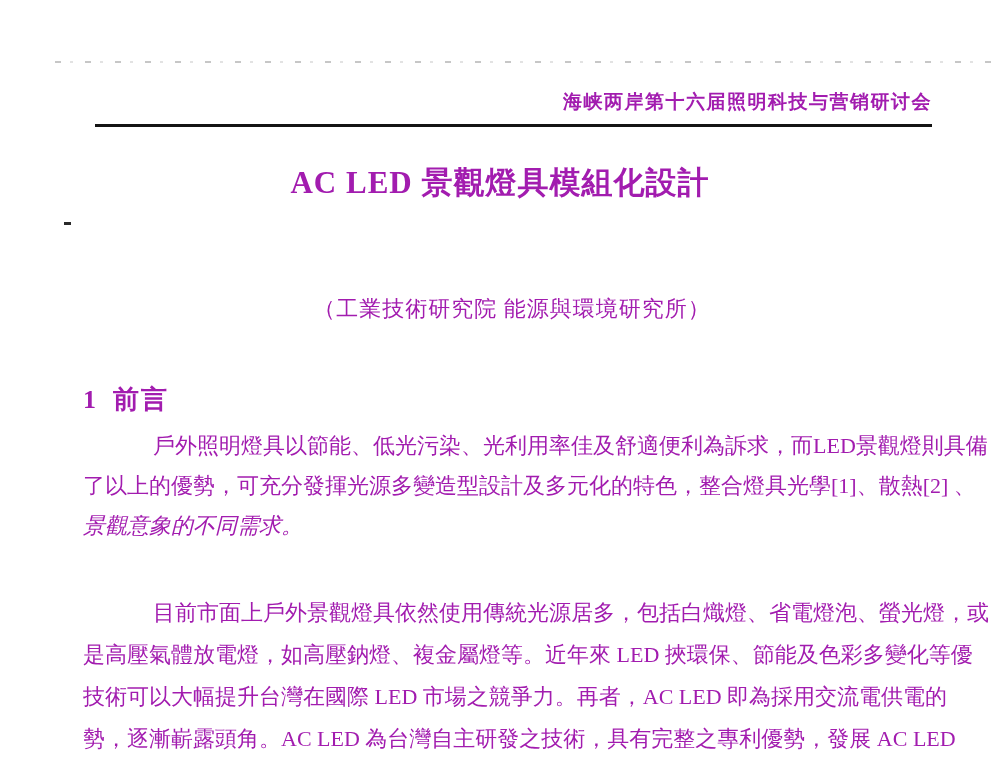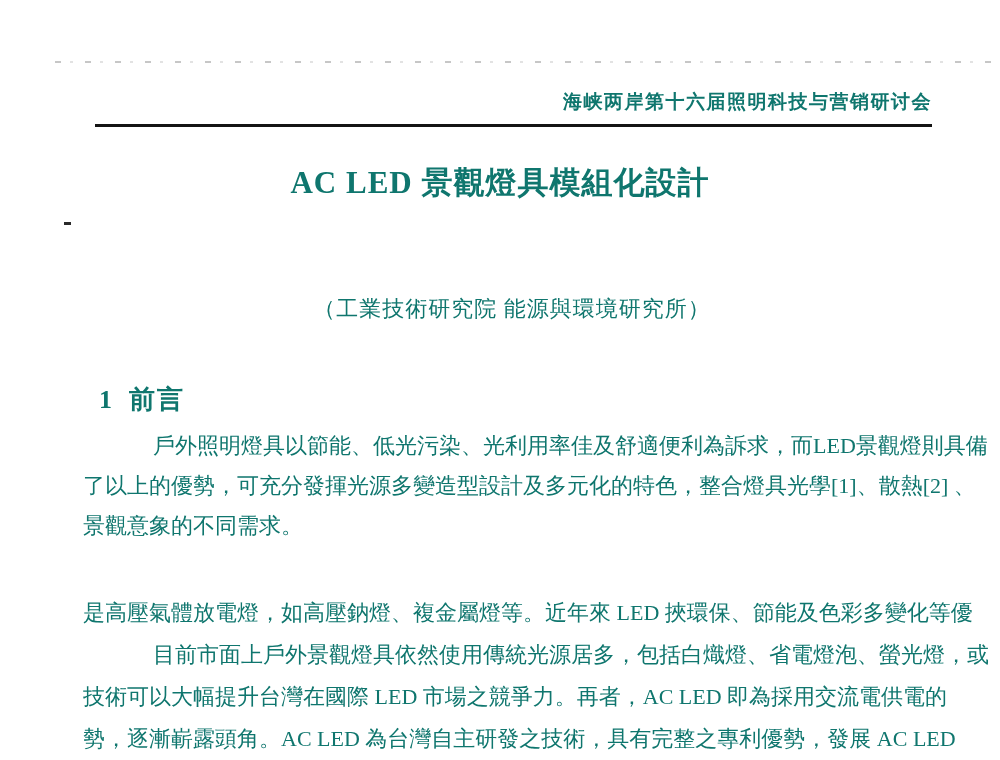--- a/index.html
+++ b/index.html
@@ -3,21 +3,21 @@
 <meta charset="utf-8">
 <style>
   html, body { margin: 0; padding: 0; background: #e8e8e8; }
   .page {
     position: relative;
     width: 1000px;
     height: 760px;
     margin: 0 auto;
     background: #ffffff;
     overflow: hidden;
-    color: #0f766e;
+    color: #a21caf;
     font-family: "Liberation Serif", "DejaVu Serif", serif;
   }
   .scan-noise-line {
     position: absolute;
     top: 61px; left: 55px; right: 8px; height: 2px;
     background: repeating-linear-gradient(90deg,
       rgba(130,130,130,0.45) 0 6px, transparent 6px 15px,
       rgba(160,160,160,0.30) 15px 18px, transparent 18px 30px);
   }
   .running-head {
@@ -60,21 +60,21 @@
     position: absolute;
     top: 294px; left: 0; width: 100%;
     text-align: center;
     font-size: 22px;
     letter-spacing: 1px;
     white-space: nowrap;
     margin-left: 12px;
   }
   .section-heading {
     position: absolute;
-    top: 382px; left: 99px;
+    top: 382px; left: 83px;
     margin: 0;
     font-size: 26px;
     font-weight: bold;
     letter-spacing: 2px;
   }
   .section-heading .section-number { margin-right: 15px; }
   .para {
     position: absolute;
     left: 67px;
     width: 864px;
@@ -85,20 +85,21 @@
   .line {
     text-align: justify;
     text-align-last: justify;
     white-space: nowrap;
     margin-left: 16px;
   }
   .line.first-line { text-indent: 70px; }
   .line.para-end {
     text-align: center;
     text-align-last: left;
+    font-style: italic;
   }
 </style>
 </head>
 <body>
 
 <div class="page">
 
   <div class="scan-noise-line"></div>
 
   <div class="running-head">海峡两岸第十六届照明科技与营销研讨会</div>
@@ -116,19 +117,19 @@
     <span class="section-number">1</span><span>前言</span>
   </h2>
 
   <div class="para para-1">
     <div class="line first-line">戶外照明燈具以節能、低光污染、光利用率佳及舒適便利為訴求，而LED景觀燈則具備</div>
     <div class="line">了以上的優勢，可充分發揮光源多變造型設計及多元化的特色，整合燈具光學[1]、散熱[2] 、</div>
     <div class="line para-end">景觀意象的不同需求。</div>
   </div>
 
   <div class="para para-2">
+    <div class="line first-line">目前市面上戶外景觀燈具依然使用傳統光源居多，包括白熾燈、省電燈泡、螢光燈，或</div>
     <div class="line">是高壓氣體放電燈，如高壓鈉燈、複金屬燈等。近年來 LED 挾環保、節能及色彩多變化等優</div>
-    <div class="line first-line">目前市面上戶外景觀燈具依然使用傳統光源居多，包括白熾燈、省電燈泡、螢光燈，或</div>
     <div class="line">技術可以大幅提升台灣在國際 LED 市場之競爭力。再者，AC LED 即為採用交流電供電的</div>
     <div class="line">勢，逐漸嶄露頭角。AC LED 為台灣自主研發之技術，具有完整之專利優勢，發展 AC LED</div>
   </div>
 
 </div>
 
 </body></html>

